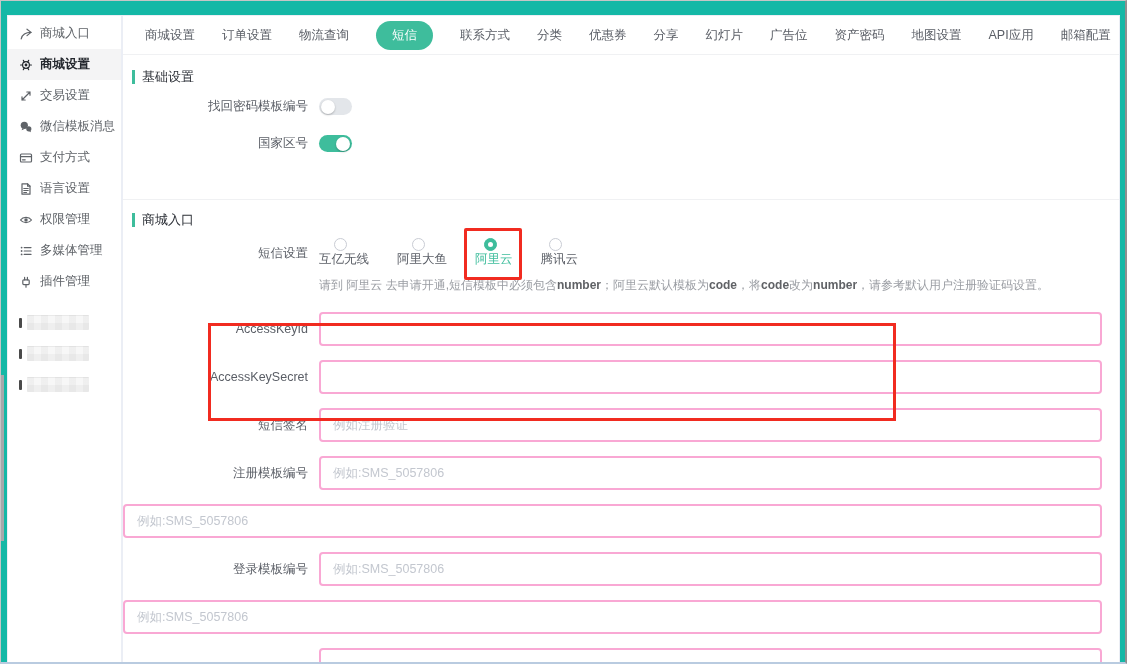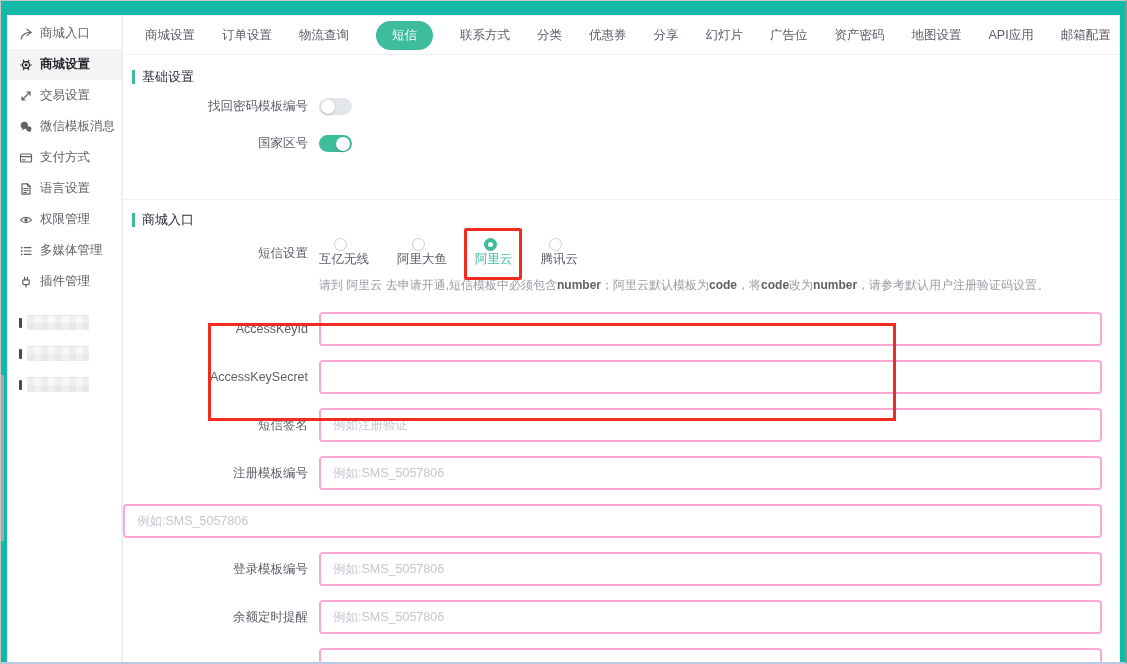--- a/index.html
+++ b/index.html
@@ -337,21 +337,20 @@
         <div class="form-row field-row">
           <input class="tinput" type="text" placeholder="例如:SMS_5057806" style="">
         </div>
 
         <div class="form-row field-row">
           <label class="form-label">登录模板编号</label>
           <input class="tinput" type="text" placeholder="例如:SMS_5057806" style="">
         </div>
 
         <div class="form-row field-row">
-          <label class="form-label">余额定时提醒</label>
           <input class="tinput" type="text" placeholder="例如:SMS_5057806" style="">
         </div>
 
         <div class="form-row field-row">
           <label class="form-label"></label>
           <input class="tinput" type="text" style="">
         </div>
 
       </div>
     </section>

